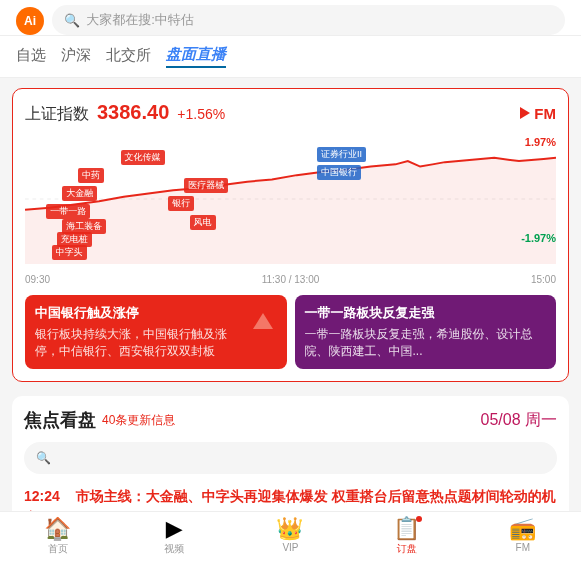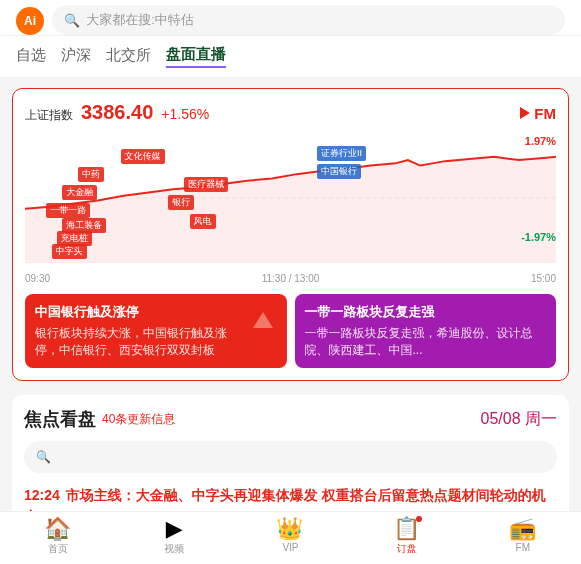--- a/index.html
+++ b/index.html
@@ -55,23 +55,24 @@
       border-bottom: 1px solid #eee;
     }
     .nav-tab {
       font-size: 15px;
       color: #666;
       cursor: pointer;
       padding-bottom: 2px;
       white-space: nowrap;
     }
     .nav-tab.active {
-      color: #14532d;
-      font-weight: bold;
-      border-bottom: 2px solid #8b5cf6;
+      color: #3b82f6;
+      font-weight: bold;
+      border-bottom: 2px solid #0369a1;
+      font-style: italic;
     }
 
     
     .main-content {
       padding: 10px 12px;
     }
 
     
     .market-card {
       background: #fff;
@@ -81,21 +82,21 @@
       margin-bottom: 14px;
     }
 
     .market-header {
       display: flex;
       align-items: baseline;
       gap: 8px;
       margin-bottom: 8px;
     }
     .market-title {
-      font-size: 12px;
+      font-size: 16px;
       color: #333;
       font-weight: 500;
     }
     .market-value {
       font-size: 20px;
       color: #e8271a;
       font-weight: bold;
     }
     .market-change {
       font-size: 14px;
@@ -181,21 +182,21 @@
       margin-top: 8px;
     }
     .news-card {
       flex: 1;
       border-radius: 8px;
       padding: 10px;
       background: #e8271a;
       color: white;
     }
     .news-card.light-red {
-      background: #a21caf;
+      background: #701a75;
     }
     .news-card-title {
       font-size: 13px;
       font-weight: bold;
       margin-bottom: 4px;
       line-height: 1.3;
     }
     .news-card-desc {
       font-size: 12px;
       color: rgba(255,255,255,0.85);
@@ -387,21 +388,21 @@
       <span class="focus-count">40条更新信息</span>
       <span class="focus-date">05/08 周一</span>
     </div>
 
     <div class="focus-search">
       <span>🔍</span>
     </div>
 
     <div class="news-item">
       <div class="news-item-title">
-        <span style="margin-right:6px">12:24</span><span>市场主线：大金融、中字头再迎集体爆发 权重搭台后留意热点题材间轮动的机会</span>
+        <span style="margin-right:16px">12:24</span><span>市场主线：大金融、中字头再迎集体爆发 权重搭台后留意热点题材间轮动的机会</span>
       </div>
       <div class="news-item-body">今日早盘沪指再度量价齐升，并成功创下年内新高。其中，银行板块表现最为抢眼、中国银行接近涨停，农业银行创历史新高，而正是在大金融与一带一路等板块集体催化下，中字头概念股上演涨...</div>
 
     </div>
   </div>
 
 </div>
 
 <div class="bottom-nav">
   <div class="nav-item">

